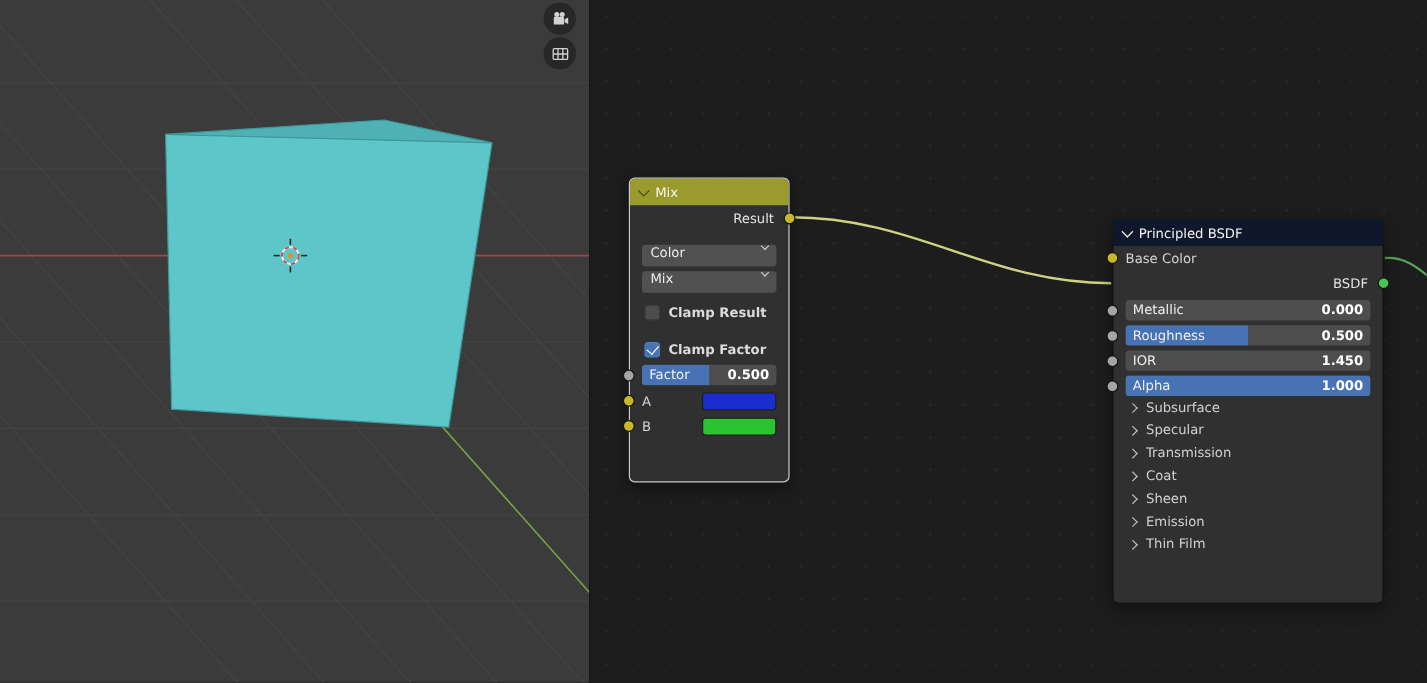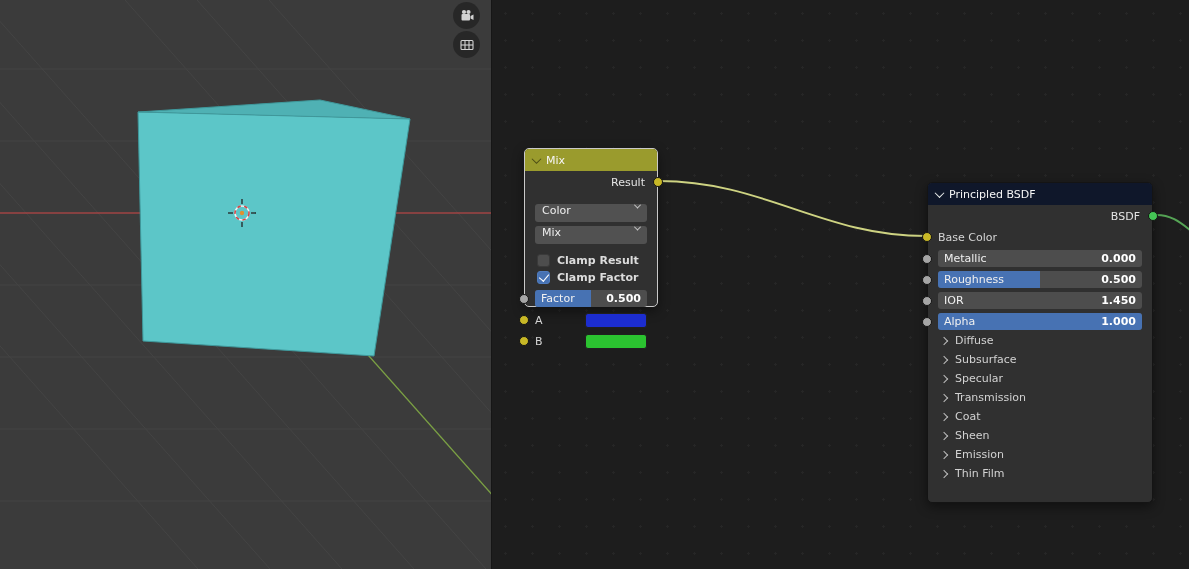--- a/index.html
+++ b/index.html
@@ -17,21 +17,21 @@
 
   
   .editor { position:absolute; left:491px; top:0; width:698px; height:569px;
     background-color:#1d1d1d;
     background-image:radial-gradient(#262626 1px, transparent 1.3px);
     background-size:27px 27px; overflow:hidden; border-left:1px solid #161616; }
   .noodles { position:absolute; left:0; top:0; pointer-events:none; }
 
   .node { position:absolute; border-radius:5px; background:#303030; font-size:11px; color:#d8d8d8;
     box-shadow:0 4px 12px rgba(0,0,0,0.45); }
-  .mix-node  { left:32px;  top:148px; width:134px; height:159px; border:1px solid #c9c9c9; }
+  .mix-node  { left:32px;  top:148px; width:134px; height:254px; border:1px solid #c9c9c9; }
   .bsdf-node { left:435px; top:182px; width:226px; height:321px; border:1px solid #141414; }
 
   .node-header { height:22px; border-radius:4px 4px 0 0; display:flex; align-items:center;
     padding:0 8px; gap:6px; color:#f5f5f5; font-size:11px; }
 
   .chev { display:inline-block; border-style:solid; border-color:currentColor; border-width:0; }
   .chev-down  { width:7px; height:7px; border-right-width:1.6px; border-bottom-width:1.6px;
     transform:rotate(45deg) translate(-1px,-1px); }
   .chev-down.sm { width:5px; height:5px; border-right-width:1.4px; border-bottom-width:1.4px; }
   .chev-right { width:6px; height:6px; border-right-width:1.5px; border-bottom-width:1.5px;
@@ -49,21 +49,21 @@
     border:1px solid #141414; top:50%; transform:translateY(-50%); cursor:crosshair; }
   .socket.sl { left:-6px; } .socket.sr { right:-6px; }
 
   .dd-row { padding:0 10px; }
   .dd-row.first { margin-top:11px; } .dd-row.second { margin-top:4px; }
   .dropdown { height:18px; background:#515151; border-radius:3px; display:flex; align-items:flex-start;
     padding:0 7px; color:#ededed; cursor:pointer; }
   .dropdown .chev-down.sm { margin-left:auto; color:#cfcfcf; }
 
   .check-row { display:flex; align-items:center; gap:7px; height:16px; padding:0 12px; cursor:pointer; }
-  .check-row.first { margin-top:8px; } .check-row.second { margin-top:1px; }
+  .check-row.first { margin-top:8px; } .check-row.second { margin-top:15px; }
   .checkbox { width:13px; height:13px; border-radius:3px; background:#4d4d4d;
     border:1px solid #3a3a3a; position:relative; flex:none; }
   .checkbox.checked { background:#4772b3; border-color:#4f7cbf; }
   .checkbox.checked::after { content:""; position:absolute; left:3px; top:0.5px; width:5px; height:8px;
     border-right:1.8px solid #fff; border-bottom:1.8px solid #fff; transform:rotate(40deg); }
   .check-label { color:#dcdcdc;font-weight:bold; }
 
   .slider-row { height:17px; padding:0 10px; }
   .slider-row.m3 { margin-top:3px; } .slider-row.m4 { margin-top:4px; } .slider-row.m5 { margin-top:5px; }
   .slider { position:relative; height:17px; border-radius:3px; background:#4d4d4d; overflow:hidden;
@@ -209,30 +209,30 @@
         <span class="swatch" style="background: rgb(43, 195, 48);"></span>
       </div>
     </div>
 
     <div class="node bsdf-node">
       <div class="node-header" style="background: #0f172a;">
         <span class="chev chev-down hdr-chev-light"></span>
         <span>Principled BSDF</span>
       </div>
 
+      <div class="row label-row">
+        <span class="socket sl" style="background: rgb(200, 184, 38);"></span>
+        <span>Base Color</span>
+      </div>
+
       <div class="row out-row">
         <span>BSDF</span>
         <span class="socket sr" style="background: rgb(68, 197, 85);"></span>
       </div>
 
-      <div class="row label-row">
-        <span class="socket sl" style="background: rgb(200, 184, 38);"></span>
-        <span>Base Color</span>
-      </div>
-
       <div class="row slider-row m3">
         <span class="socket sl" style="background: rgb(165, 165, 165);"></span>
         <div class="slider">
           <div class="fill" style="width: 0%;"></div>
           <span class="s-label">Metallic</span>
           <span class="s-value">0.000</span>
         </div>
       </div>
 
       <div class="row slider-row m4">
@@ -256,24 +256,20 @@
       <div class="row slider-row m4">
         <span class="socket sl" style="background: rgb(165, 165, 165);"></span>
         <div class="slider">
           <div class="fill" style="width: 100%;"></div>
           <span class="s-label">Alpha</span>
           <span class="s-value">1.000</span>
         </div>
       </div>
 
 
-      <div class="row section-row" style="margin-top:1px;">
-        <span class="chev chev-right"></span>
-        <span>Diffuse</span>
-      </div>
       <div class="row section-row">
         <span class="chev chev-right"></span>
         <span>Subsurface</span>
       </div>
       <div class="row section-row">
         <span class="chev chev-right"></span>
         <span>Specular</span>
       </div>
       <div class="row section-row">
         <span class="chev chev-right"></span>

